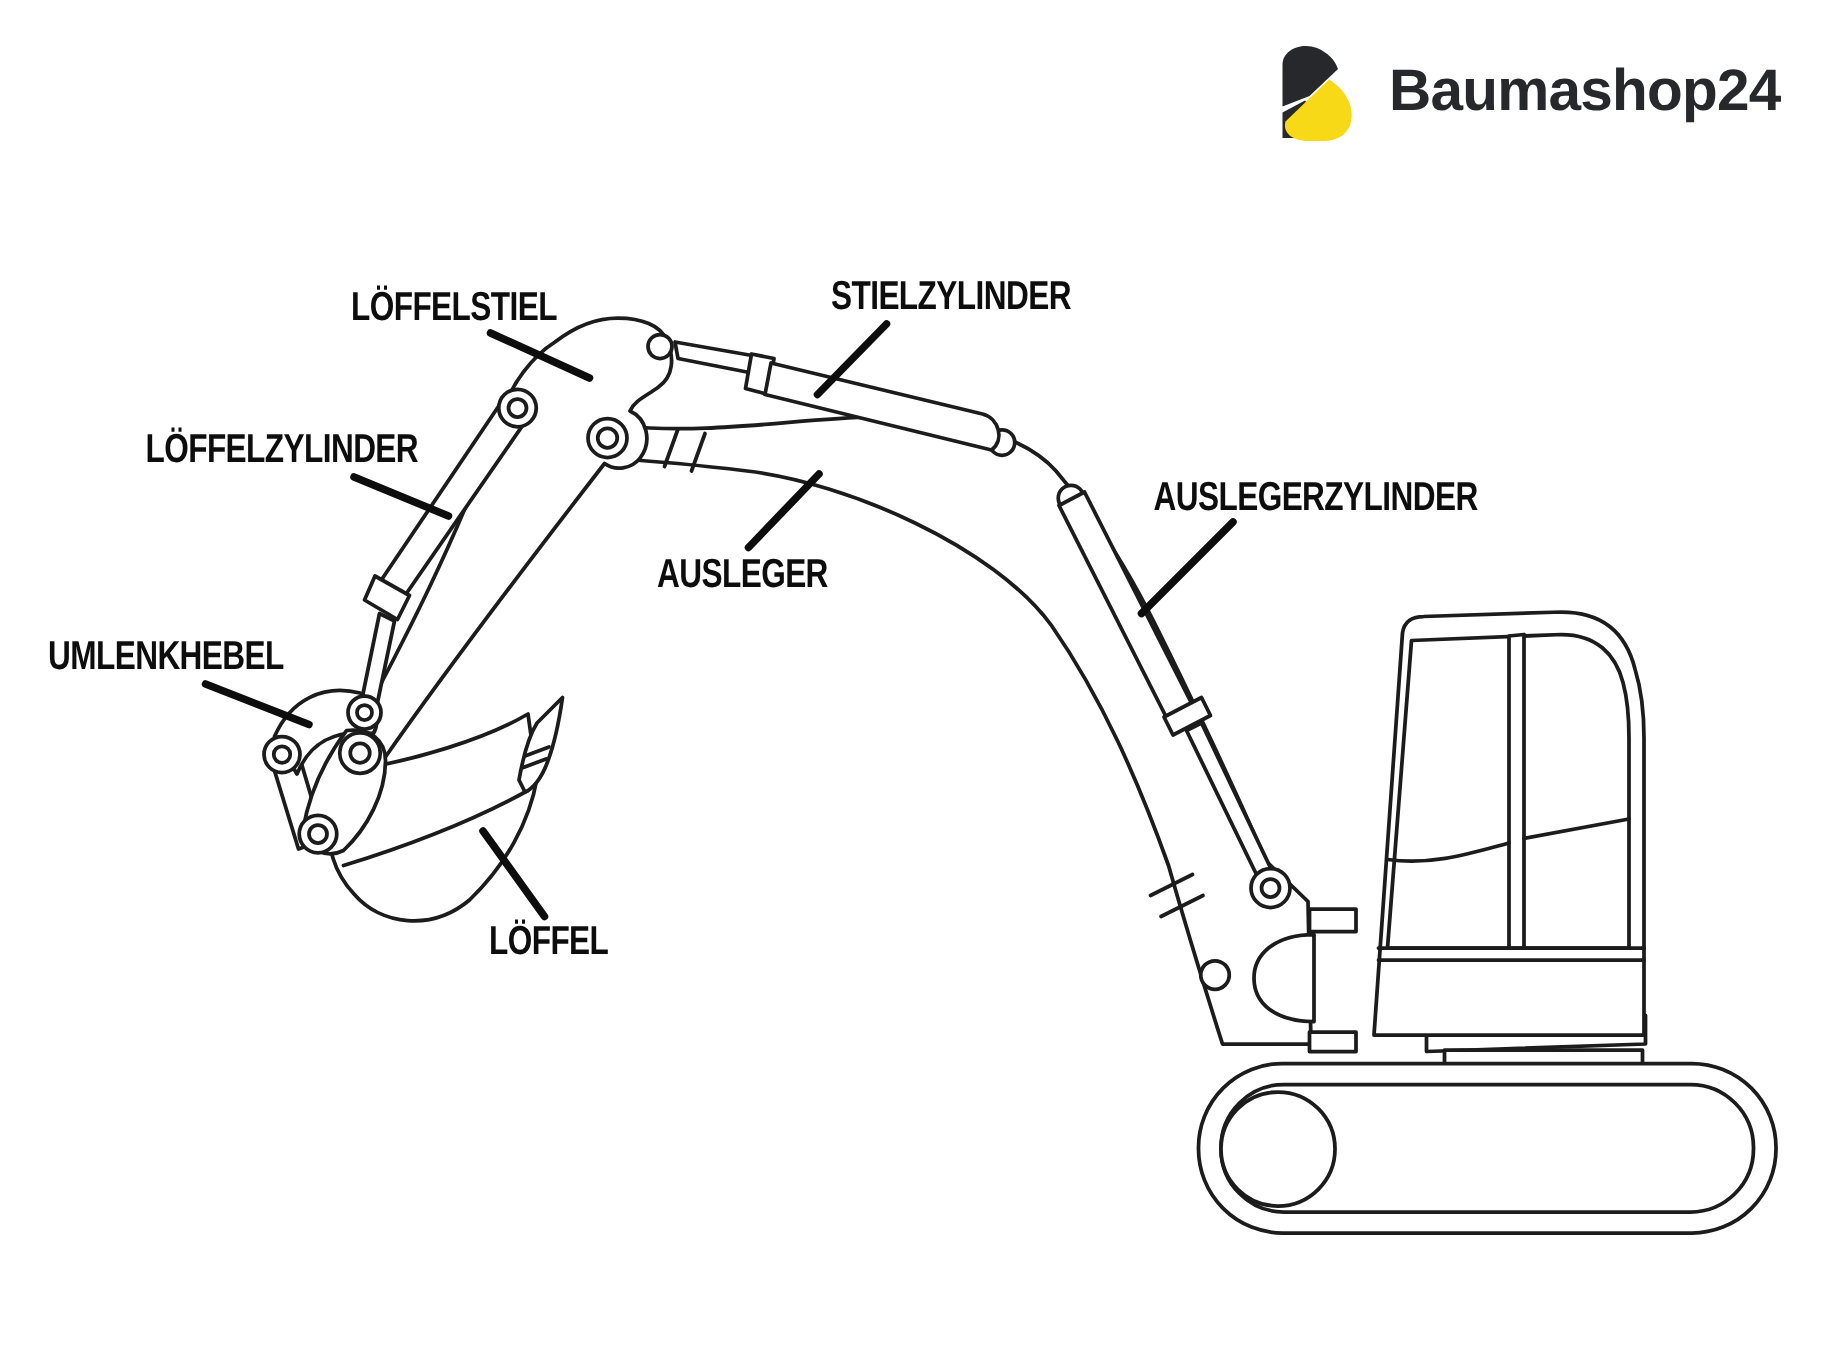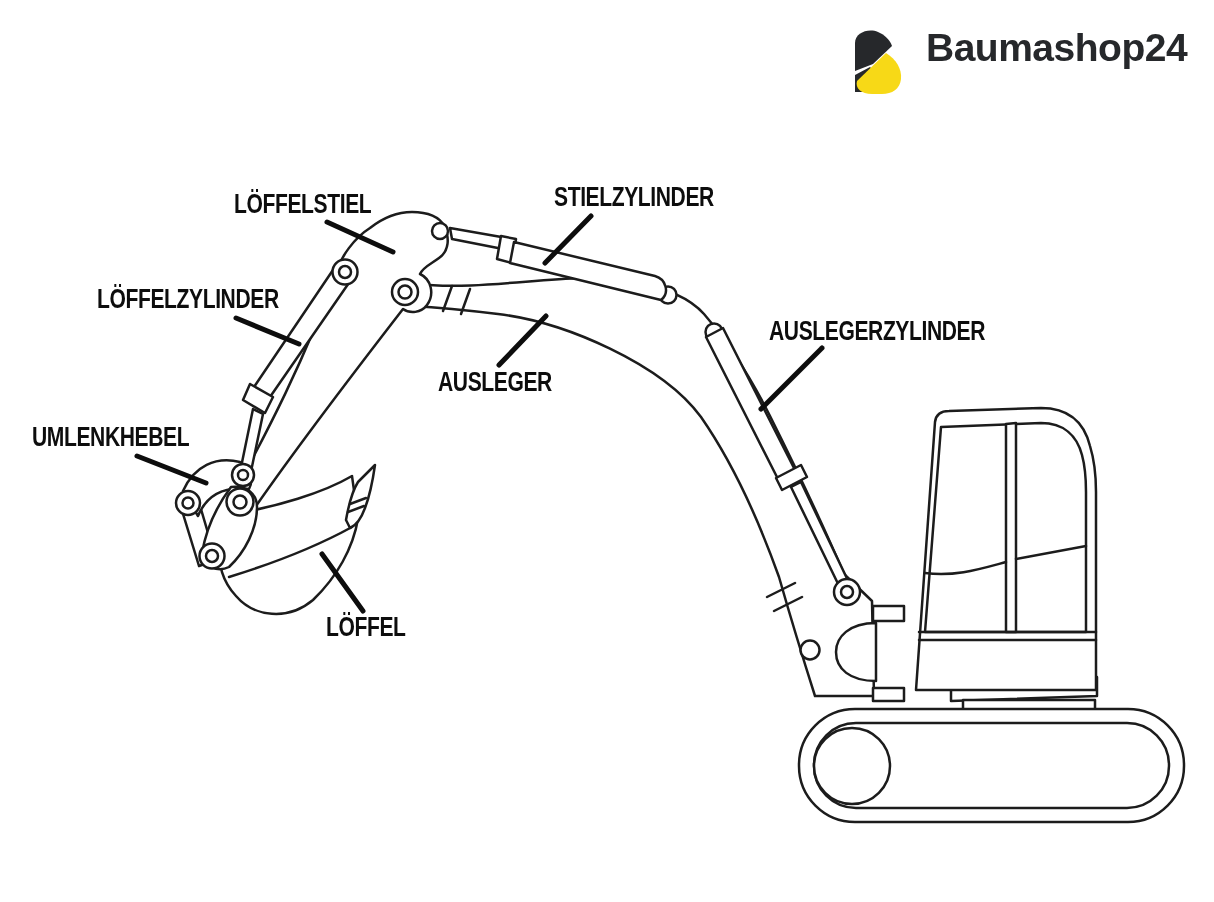--- a/index.html
+++ b/index.html
@@ -7,21 +7,21 @@
     position:relative;width:1214px;height:902px;background:#ffffff;
     font-family:"Liberation Sans", sans-serif;overflow:hidden;
   }
   .drawing{position:absolute;left:0;top:0;}
   .part-label{
     position:absolute;color:#0d0d0d;font-weight:700;font-size:27px;line-height:1;
     letter-spacing:-0.5px;white-space:nowrap;
     transform:scaleX(0.78);transform-origin:left top;
   }
   .logo{
-    position:absolute;left:848px;top:26px;display:flex;gap:16px;
+    position:absolute;left:848px;top:26px;display:flex;align-items:center;gap:16px;
   }
   .logo .brand-text{
     color:#26282b;font-weight:700;font-size:39px;letter-spacing:-0.5px;
   }
   svg .ln{fill:none;stroke:#1c1c1c;stroke-width:2.5;stroke-linejoin:round;stroke-linecap:round;}
   svg .fw{fill:#ffffff;stroke:#1c1c1c;stroke-width:2.5;stroke-linejoin:round;}
   svg .leader{stroke:#0d0d0d;stroke-width:5;stroke-linecap:round;}
 </style>
 </head>
 <body>

